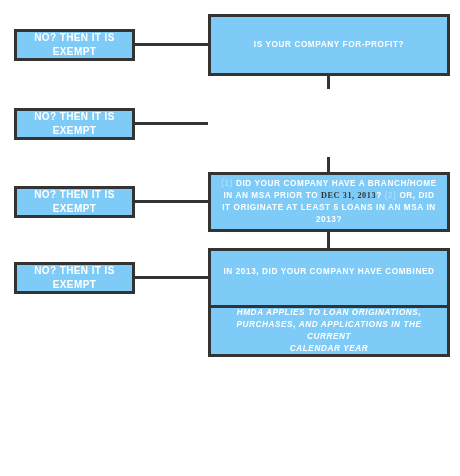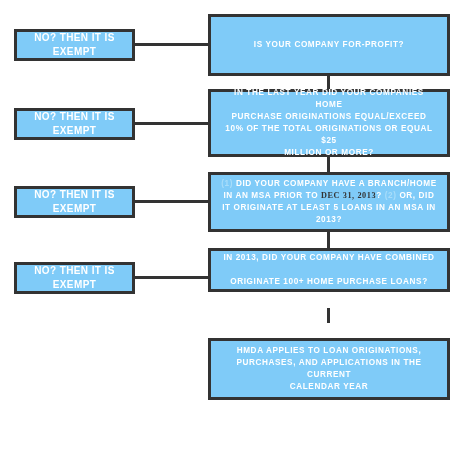--- a/index.html
+++ b/index.html
@@ -52,22 +52,22 @@
     height: 32px;
     font-size: 10px;
     letter-spacing: 0.4px;
     padding: 0 4px;
   }
 
   
   .n-main-1 { top: 14px;  height: 62px; }
   .n-main-2 { top: 89px;  height: 68px; }
   .n-main-3 { top: 172px; height: 60px; }
-  .n-main-4 { top: 248px; height: 44px; }
-  .n-main-5 { top: 338px; height: 62px; }
+  .n-main-4 { top: 248px; height: 60px; }
+  .n-main-5 { top: 305px; height: 52px; font-style: italic; }
 
   .n-exempt-1 { top: 29px;  }
   .n-exempt-2 { top: 108px; }
   .n-exempt-3 { top: 186px; }
   .n-exempt-4 { top: 262px; }
 
   
   .connector {
     position: absolute;
     background: #333333;
@@ -115,38 +115,29 @@
 
   <div class="connector connector--v c-v-1"></div>
   <div class="connector connector--v c-v-2"></div>
   <div class="connector connector--v c-v-3"></div>
   <div class="connector connector--v c-v-4"></div>
 
   <div class="node node--main n-main-1">
     <span>IS YOUR COMPANY FOR-PROFIT?</span>
   </div>
 
-  <div class="node node--main n-main-2">
-    <span>
-      <span>IN THE LAST YEAR DID YOUR COMPANIES HOME</span><br>
-      <span>PURCHASE ORIGINATIONS EQUAL/EXCEED</span><br>
-      <span>10% OF THE TOTAL ORIGINATIONS OR EQUAL $25</span><br>
-      <span>MILLION OR MORE?</span>
-    </span>
-  </div>
 
   <div class="node node--main n-main-3">
     <span><span class="marker">(1)</span> <span>DID YOUR COMPANY HAVE A BRANCH/HOME IN AN MSA PRIOR TO</span> <span class="date-emph">DEC 31, 2013</span><span>?</span> <span class="marker">(2)</span> <span>OR, DID IT ORIGINATE AT LEAST 5 LOANS IN AN MSA IN 2013?</span></span>
   </div>
 
   <div class="node node--main n-main-4">
     <span>
       <span>IN 2013, DID YOUR COMPANY HAVE COMBINED</span><br>
       <br>
-      <span>ORIGINATE 100+ HOME PURCHASE LOANS?</span>
     </span>
   </div>
 
   <div class="node node--main n-main-5">
     <span>
       <span>HMDA APPLIES TO LOAN ORIGINATIONS,</span><br>
       <span>PURCHASES, AND APPLICATIONS IN THE CURRENT</span><br>
       <span>CALENDAR YEAR</span>
     </span>
   </div>

